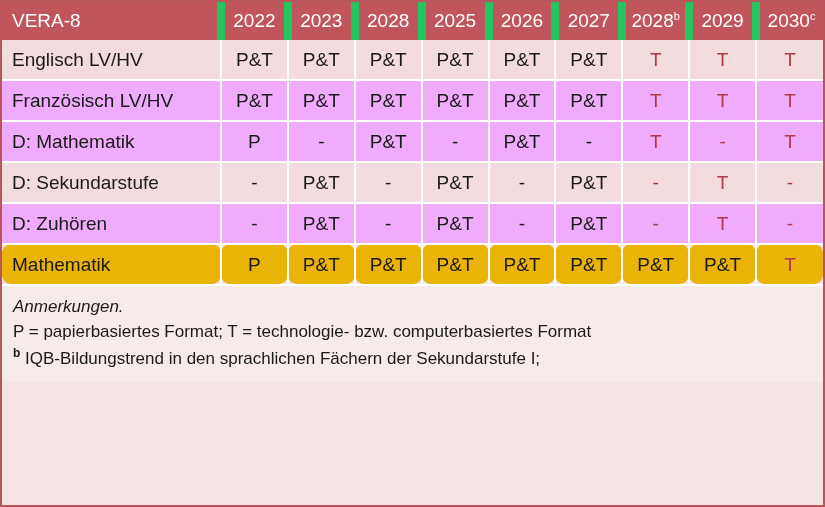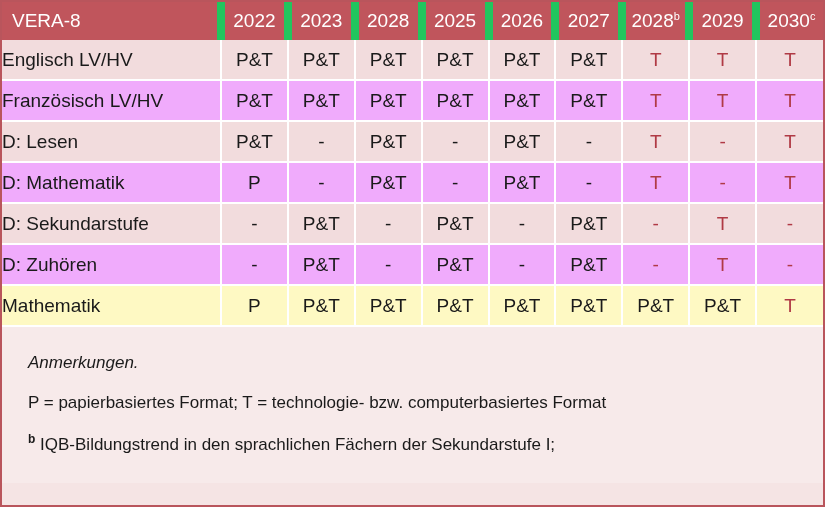--- a/index.html
+++ b/index.html
@@ -56,39 +56,40 @@
     font-size: 19px;
     text-align: center;
     vertical-align: middle;
     border-right: 2px solid #ffffff;
     border-bottom: 2px solid #ffffff;
     color: #1a1a1a;
   }
   tbody tr td:last-child { border-right: none; }
   tbody tr td.label-col {
     text-align: left;
+    padding-left: 10px;
   }
   tbody tr.shade-a td { background: #f2dcdd; }
   tbody tr.shade-b td { background: #f0abfc; }
-  tbody tr.shade-last td { background: #fef9c3; border-bottom: none; }
+  tbody tr.shade-last td { background: #eab308; border-bottom: none; border-radius: 9px; }
   td.t-mark { color: #b03a45; }
   
   .notes {
     background: #f7eaea;
     padding: 8px 10px 10px 10px;
     font-size: 17px;
     line-height: 1.42;
     color: #1a1a1a;
     border-top: 2px solid #ffffff;
   }
   .notes .em {
     font-style: italic;
   }
   .notes p {
-    margin: 16px;
+    margin: 1px;
   }
   .notes sup {
     font-size: 12px;
     vertical-align: super;
     font-weight: bold;
   }
 </style>
 </head>
 <body>
 
@@ -124,32 +125,20 @@
       <tr class="shade-b">
         <td class="label-col">Französisch LV/HV</td>
         <td>P&amp;T</td>
         <td>P&amp;T</td>
         <td>P&amp;T</td>
         <td>P&amp;T</td>
         <td>P&amp;T</td>
         <td>P&amp;T</td>
         <td class="t-mark">T</td>
         <td class="t-mark">T</td>
-        <td class="t-mark">T</td>
-      </tr>
-      <tr class="shade-a">
-        <td class="label-col">D: Lesen</td>
-        <td>P&amp;T</td>
-        <td>-</td>
-        <td>P&amp;T</td>
-        <td>-</td>
-        <td>P&amp;T</td>
-        <td>-</td>
-        <td class="t-mark">T</td>
-        <td class="t-mark">-</td>
         <td class="t-mark">T</td>
       </tr>
       <tr class="shade-b">
         <td class="label-col">D: Mathematik</td>
         <td>P</td>
         <td>-</td>
         <td>P&amp;T</td>
         <td>-</td>
         <td>P&amp;T</td>
         <td>-</td>

